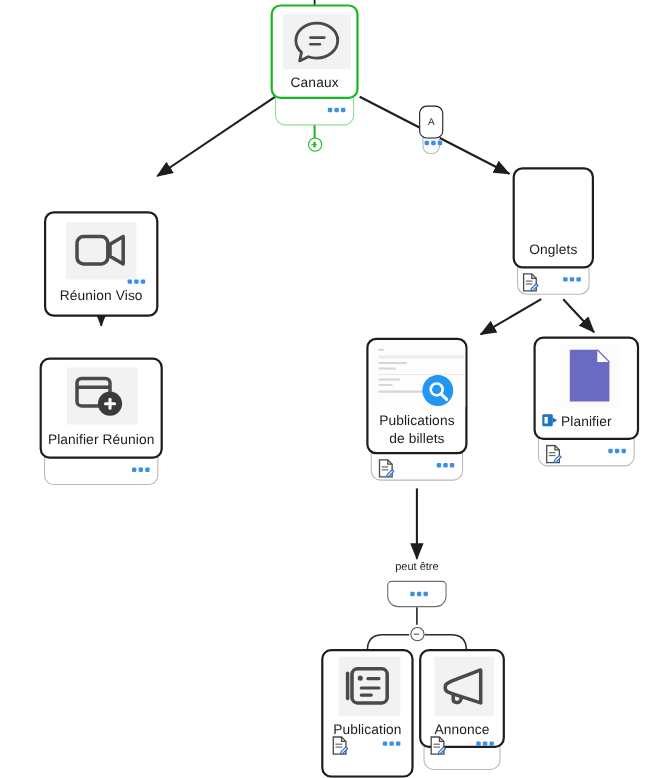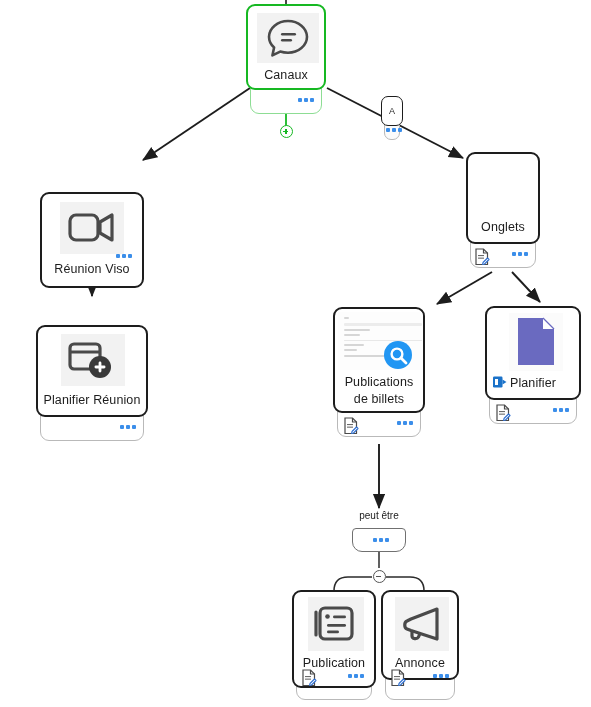--- a/index.html
+++ b/index.html
@@ -393,21 +393,21 @@
         <i></i>
         <i></i>
         <i></i>
       </div>
   </div>
 
   <div class="collapse-btn" style="left:372.5px; top:570px;"></div>
 
   <div class="node" style="left:292px; top:590px; width:84px; height:114px;">
     <div class="card-footer" style="top:72px; height:38px;"></div>
-    <div class="card-body" style="height:98px;text-decoration:underline;">
+    <div class="card-body" style="height:117px;text-decoration:underline;">
       <div class="thumb" style="left:14px; top:5px; width:56px; height:54px;">
         <svg width="56" height="54" viewBox="0 0 56 54">
           <rect x="12" y="11" width="32" height="31" rx="5" fill="none" stroke="#4a4a4a" stroke-width="3.2"></rect>
           <path d="M8 15 L8 38" stroke="#4a4a4a" stroke-width="3.2" stroke-linecap="round"></path>
           <circle cx="19.5" cy="19.5" r="2.3" fill="#4a4a4a"></circle>
           <rect x="25" y="18.5" width="13" height="2.8" rx="1.4" fill="#4a4a4a"></rect>
           <rect x="19" y="27" width="19" height="2.8" rx="1.4" fill="#4a4a4a"></rect>
           <rect x="19" y="33.5" width="12" height="2.8" rx="1.4" fill="#4a4a4a"></rect>
         </svg>
       </div>

